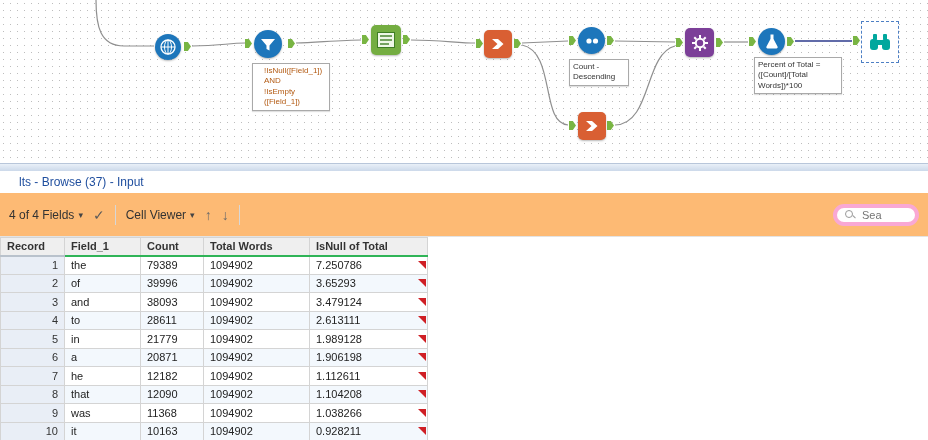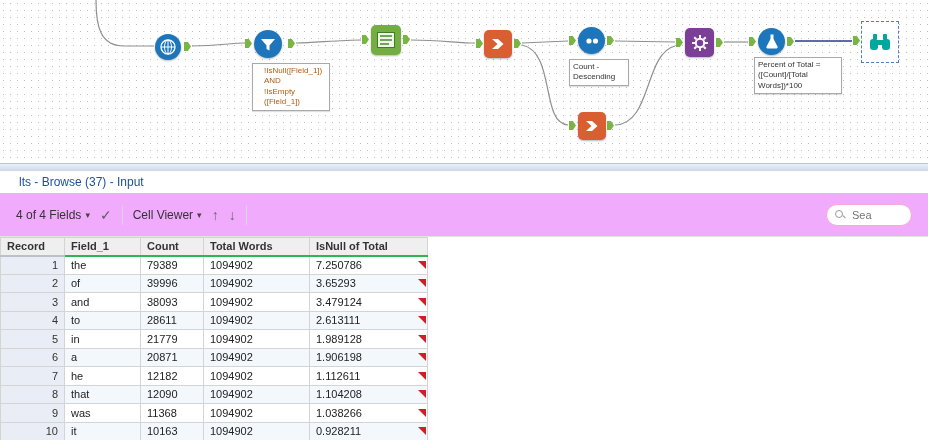--- a/index.html
+++ b/index.html
@@ -25,30 +25,30 @@
     display:flex;align-items:center;justify-content:center;}
 
   
   .splitter{position:absolute;left:0;top:163px;width:928px;height:8px;
     background:linear-gradient(#e9f0f8,#ccd9ea);border-top:1px solid #b8c6da;box-sizing:border-box;}
   .results-header{position:absolute;left:0;top:171px;width:928px;height:22px;
     background:#fff;display:flex;align-items:center;padding-left:19px;box-sizing:border-box;}
   .results-header span{font-size:12px;color:#1f4e9e;}
 
   
-  .toolbar{position:absolute;left:0;top:193px;width:928px;height:44px;background:#f0abfc;
-    display:flex;align-items:center;gap:10px;padding:0 16px;box-sizing:border-box;
+  .toolbar{position:absolute;left:0;top:193px;width:928px;height:44px;background:#fdba74;
+    display:flex;align-items:center;gap:10px;padding:0 9px;box-sizing:border-box;
     border-bottom:1px solid #e3e3e3;font-size:12px;color:#333;}
   .tb-item{display:flex;align-items:center;gap:4px;cursor:pointer;white-space:nowrap;}
   .caret{font-size:9px;color:#444;}
   .tb-sep{width:1px;height:20px;background:#d7d7d7;}
   .tb-arrow{font-size:14px;color:#6a6a6a;cursor:pointer;}
   .tb-check{color:#5a5a5a;font-size:14px;}
   .tb-spacer{flex:1;}
-  .searchbox{display:flex;align-items:center;gap:5px;border:1px solid #f9a8d4;
+  .searchbox{display:flex;align-items:center;gap:5px;border:4px solid #f9a8d4;
     border-radius:12px;height:22px;padding:0 8px;width:86px;box-sizing:border-box;background:#fff;}
   .searchbox input{border:none;outline:none;width:52px;font-size:11px;color:#555;
     font-family:"Liberation Sans",sans-serif;background:transparent;}
   .mag{position:relative;width:10px;height:10px;flex:0 0 auto;}
   .mag::before{content:"";position:absolute;left:0;top:0;width:6px;height:6px;
     border:1.4px solid #9a9a9a;border-radius:50%;}
   .mag::after{content:"";position:absolute;left:6.5px;top:6.5px;width:3.5px;height:1.4px;
     background:#9a9a9a;transform:rotate(45deg);}
 
   

